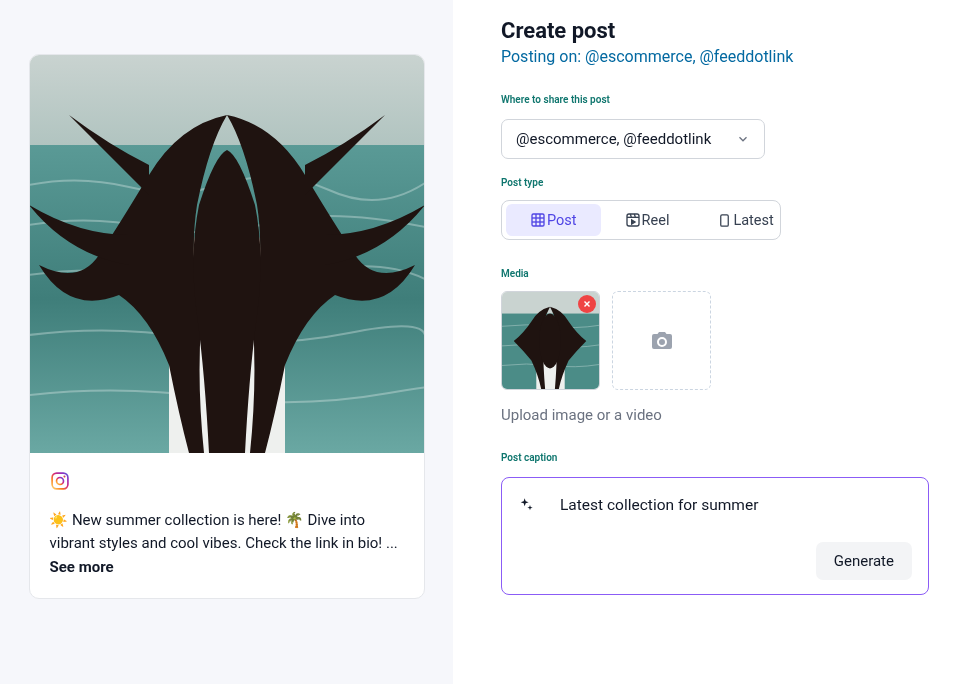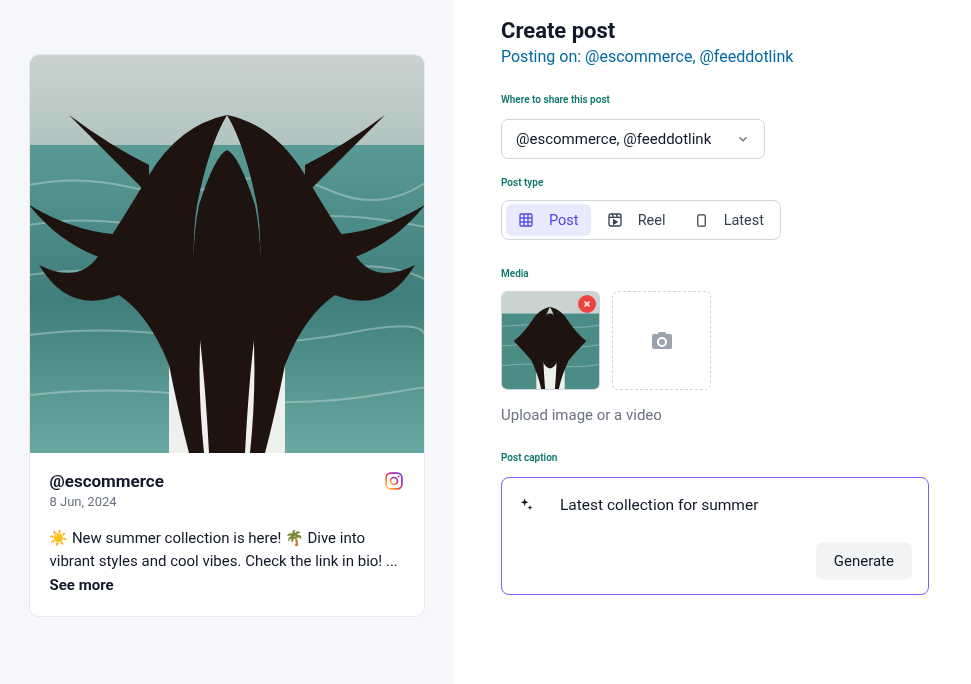--- a/index.html
+++ b/index.html
@@ -16,21 +16,21 @@
 .see-more{font-weight:700;font-size:15px;color:#111827;margin-top:4px;cursor:pointer}
 .right-panel{flex:1;padding:18px 34px 0 48px;background:#fff;overflow:hidden}
 .title{font-size:22px;font-weight:700;color:#111827}
 .subtitle{font-size:16px;color:#0369a1;margin-top:4px}
 .label{font-size:10px;font-weight:600;color:#0f766e;margin-top:28px}
 .section-title{font-size:19px;font-weight:700;color:#111827;margin-top:34px}
 .select{margin-top:14px;border:1px solid #d1d5db;border-radius:7px;height:40px;display:flex;align-items:center;padding:0 14px;justify-content:space-between;cursor:pointer;width:264px}
 .select-text{font-size:15px;color:#111827}
 .chev{color:#6b7280}
 .seg{margin-top:12px;border:1px solid #d1d5db;border-radius:8px;height:40px;display:flex;align-items:center;padding:4px;width:280px}
-.seg-btn{display:flex;align-items:center;gap:15px;padding:0 12px;height:32px;border-radius:6px;font-size:14.5px;color:#374151;cursor:pointer}
+.seg-btn{display:flex;align-items:center;gap:1px;padding:0 24px;height:32px;border-radius:6px;font-size:14.5px;color:#374151;cursor:pointer}
 .seg-btn.active{background:#eaeaff;color:#5046e5}
 .seg-gap{width:14px}
 .media-row{margin-top:12px;display:flex;gap:12px}
 .thumb{width:99px;height:99px;border-radius:6px;position:relative;overflow:hidden;border:1px solid #d1d5db}
 .thumb-img{width:100%;height:100%;object-fit:cover;display:block}
 .thumb-remove{position:absolute;top:3px;right:3px;width:18px;height:18px;border-radius:50%;background:#ef4444;display:flex;align-items:center;justify-content:center;color:#fff;cursor:pointer}
 .upload{width:99px;height:99px;border:1.5px dashed #cbd5e1;border-radius:6px;display:flex;align-items:center;justify-content:center;cursor:pointer}
 .upload svg{color:#9ca3af}
 .helper{font-size:15px;color:#6b7280;margin-top:16px}
 .caption-box{margin-top:14px;border:1.5px solid #8b5cf6;border-radius:8px;padding:18px 16px 14px;height:118px;display:flex;flex-direction:column;background:#fff;width:428px}
@@ -72,24 +72,20 @@
         <path d="M198 60 Q246 70 276 120 Q306 170 326 200 Q346 230 386 210 Q356 260 306 240 Q276 260 256 310 Q246 360 236 398 L221 398 Q228 330 224 270 Q236 200 228 150 Q216 90 198 60 Z"></path>
         <path d="M170 150 Q160 200 168 260 Q176 320 180 398 L216 398 Q220 320 228 260 Q236 200 226 150 Q210 100 198 95 Q186 100 170 150 Z"></path>
         <path d="M120 110 Q80 90 40 60 Q90 110 120 140 Z"></path>
         <path d="M276 110 Q316 90 356 60 Q306 110 276 140 Z"></path>
         <path d="M100 180 Q50 180 0 150 Q40 200 100 210 Z"></path>
         <path d="M296 180 Q346 180 396 150 Q356 200 296 210 Z"></path>
       </g>
     </svg>
     <div class="preview-body">
       <div class="preview-head">
-        <div>
-          <div class="preview-handle">@escommerce</div>
-          <div class="preview-date">8 Jun, 2024</div>
-        </div>
         <svg class="ig-icon" viewBox="0 0 24 24">
           <defs>
               <linearGradient id="ig" x1="0" y1="1" x2="1" y2="0">
                 <stop offset="0" stop-color="#feda75"></stop>
                 <stop offset="0.3" stop-color="#fa7e1e"></stop>
                 <stop offset="0.55" stop-color="#d62976"></stop>
                 <stop offset="0.8" stop-color="#962fbf"></stop>
                 <stop offset="1" stop-color="#4f5bd5"></stop>
               </linearGradient>
             </defs>

